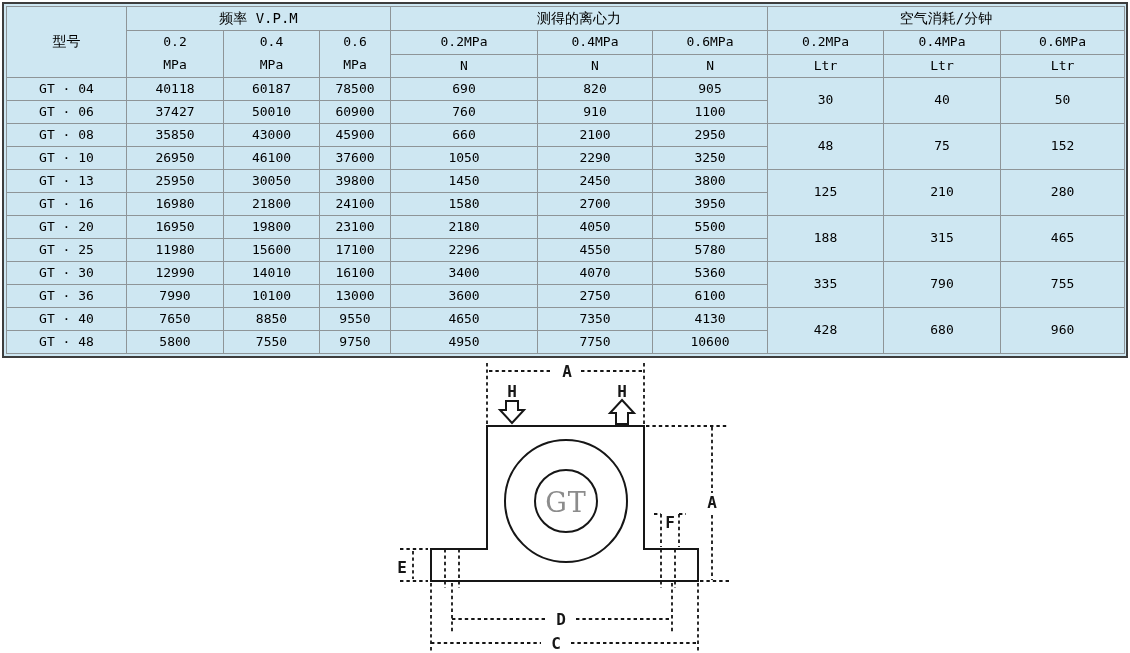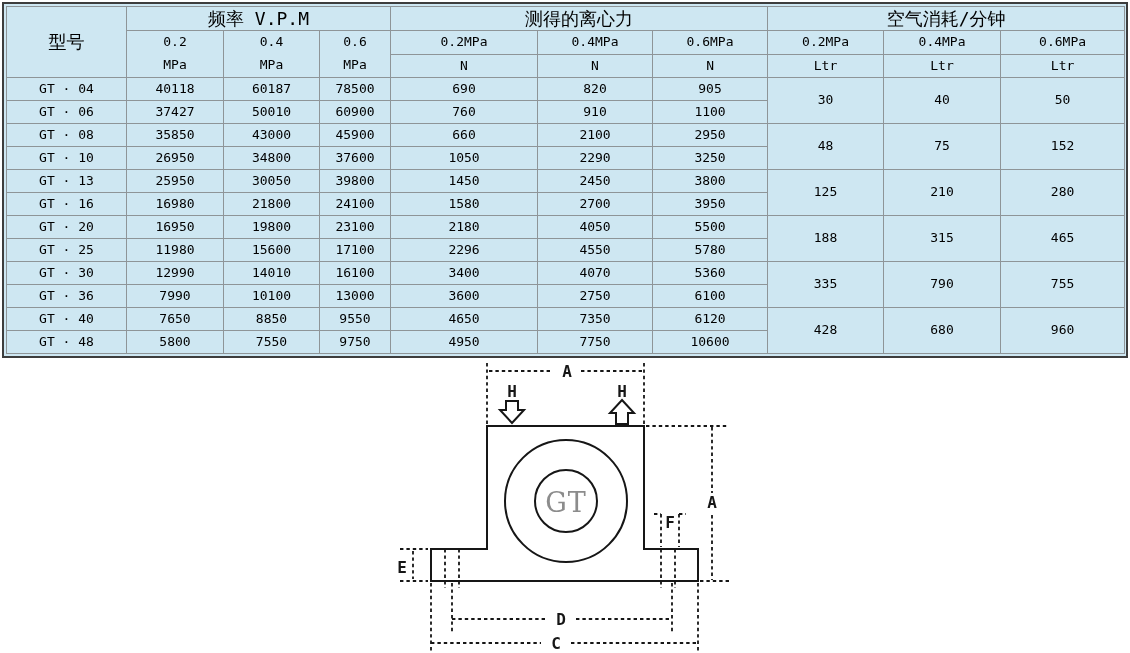--- a/index.html
+++ b/index.html
@@ -7,21 +7,21 @@
         font-family:"DejaVu Sans Mono","Liberation Mono",monospace;}
 
   
   .table-wrap{position:absolute;left:2px;top:2px;width:1118px;
               border:2px solid #3d3d3d;background:#cee7f2;padding:2px;}
   table.spec{border-collapse:collapse;width:100%;table-layout:fixed;}
   table.spec th,table.spec td{
       border:1px solid #8e9598;background:#cee7f2;color:#000;
       text-align:center;vertical-align:middle;font-weight:normal;
       font-size:13px;padding:0;height:22px;line-height:1.1;overflow:hidden;}
-  table.spec thead th.grp{font-size:18px;height:23px;}
+  table.spec thead th.grp{font-size:14px;height:23px;}
   table.spec thead tr.units th{height:21px;}
   .two-line div{height:23px;display:flex;align-items:center;justify-content:center;text-align:center;}
 
   
   .diagram{position:absolute;left:388px;top:358px;width:360px;height:295px;}
   .dim{stroke:#161616;fill:none;stroke-width:1.8;stroke-dasharray:3.4 3;}
   .sol{stroke:#161616;fill:#ffffff;stroke-width:2;}
   .ring{stroke:#161616;fill:none;stroke-width:2;}
   .dimlabel{font:bold 16px "DejaVu Sans Mono","Liberation Mono",monospace;fill:#161616;}
   .gtlabel{font:27px "DejaVu Serif","Liberation Serif",serif;fill:#8c8c8c;letter-spacing:1px;}
@@ -111,21 +111,21 @@
             <td>660</td>
             <td>2100</td>
             <td>2950</td>
             <td rowspan="2">48</td>
             <td rowspan="2">75</td>
             <td rowspan="2">152</td>
           </tr>
           <tr>
             <td>GT · 10</td>
             <td>26950</td>
-            <td>34800</td>
+            <td>46100</td>
             <td>37600</td>
             <td>1050</td>
             <td>2290</td>
             <td>3250</td>
           </tr>
           <tr>
             <td>GT · 13</td>
             <td>25950</td>
             <td>30050</td>
             <td>39800</td>
@@ -187,21 +187,21 @@
             <td>2750</td>
             <td>6100</td>
           </tr>
           <tr>
             <td>GT · 40</td>
             <td>7650</td>
             <td>8850</td>
             <td>9550</td>
             <td>4650</td>
             <td>7350</td>
-            <td>6120</td>
+            <td>4130</td>
             <td rowspan="2">428</td>
             <td rowspan="2">680</td>
             <td rowspan="2">960</td>
           </tr>
           <tr>
             <td>GT · 48</td>
             <td>5800</td>
             <td>7550</td>
             <td>9750</td>
             <td>4950</td>

